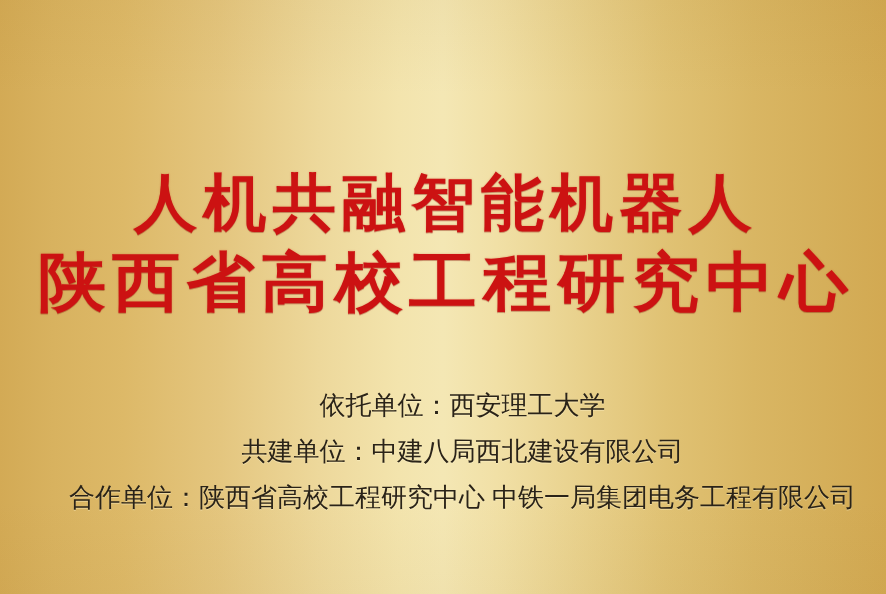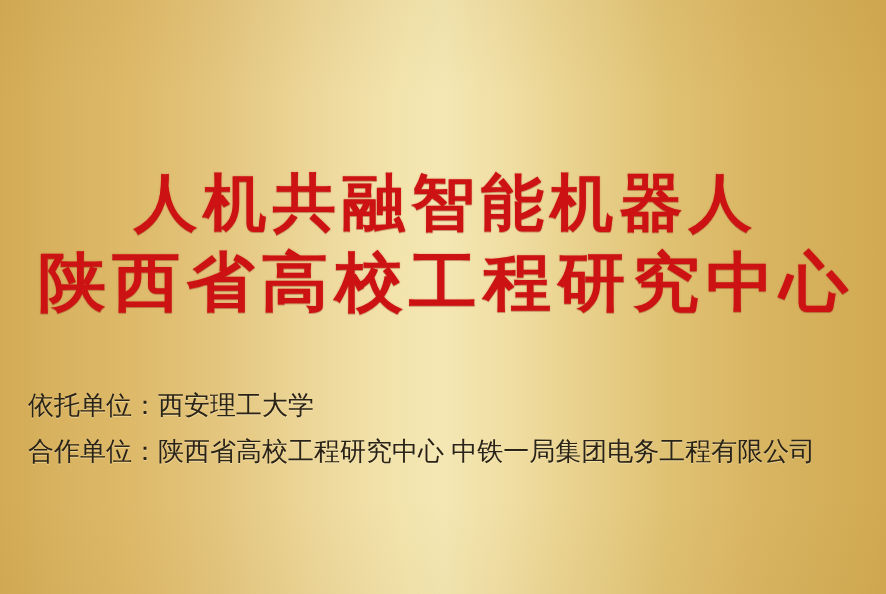--- a/index.html
+++ b/index.html
@@ -89,23 +89,24 @@
   .title-line-2 {
     font-size: 64px;
     letter-spacing: 6px;
     text-indent: 6px;
     transform: scaleX(1.06);
   }
 
   
   .affiliations {
     position: absolute;
-    left: 0;
+    left: 11px;
     right: 0;
     top: 392px;
+    text-align: center;
     margin-left: 28px;
   }
 
   .affiliation-line {
     color: #2a2318;
     font-size: 26px;
     font-weight: 400;
     line-height: 1.0;
     white-space: nowrap;
     margin-bottom: 20px;
@@ -122,17 +123,18 @@
 <div class="plaque">
   <div class="content">
 
     <div class="title-block">
       <div class="title-line title-line-1">人机共融智能机器人</div>
       <div class="title-line title-line-2">陕西省高校工程研究中心</div>
     </div>
 
     <div class="affiliations">
       <div class="affiliation-line">依托单位：西安理工大学</div>
+      <div class="affiliation-line">共建单位：中建八局西北建设有限公司</div>
       <div class="affiliation-line">合作单位：陕西省高校工程研究中心  中铁一局集团电务工程有限公司</div>
     </div>
 
   </div>
 </div>
 
 </body></html>

